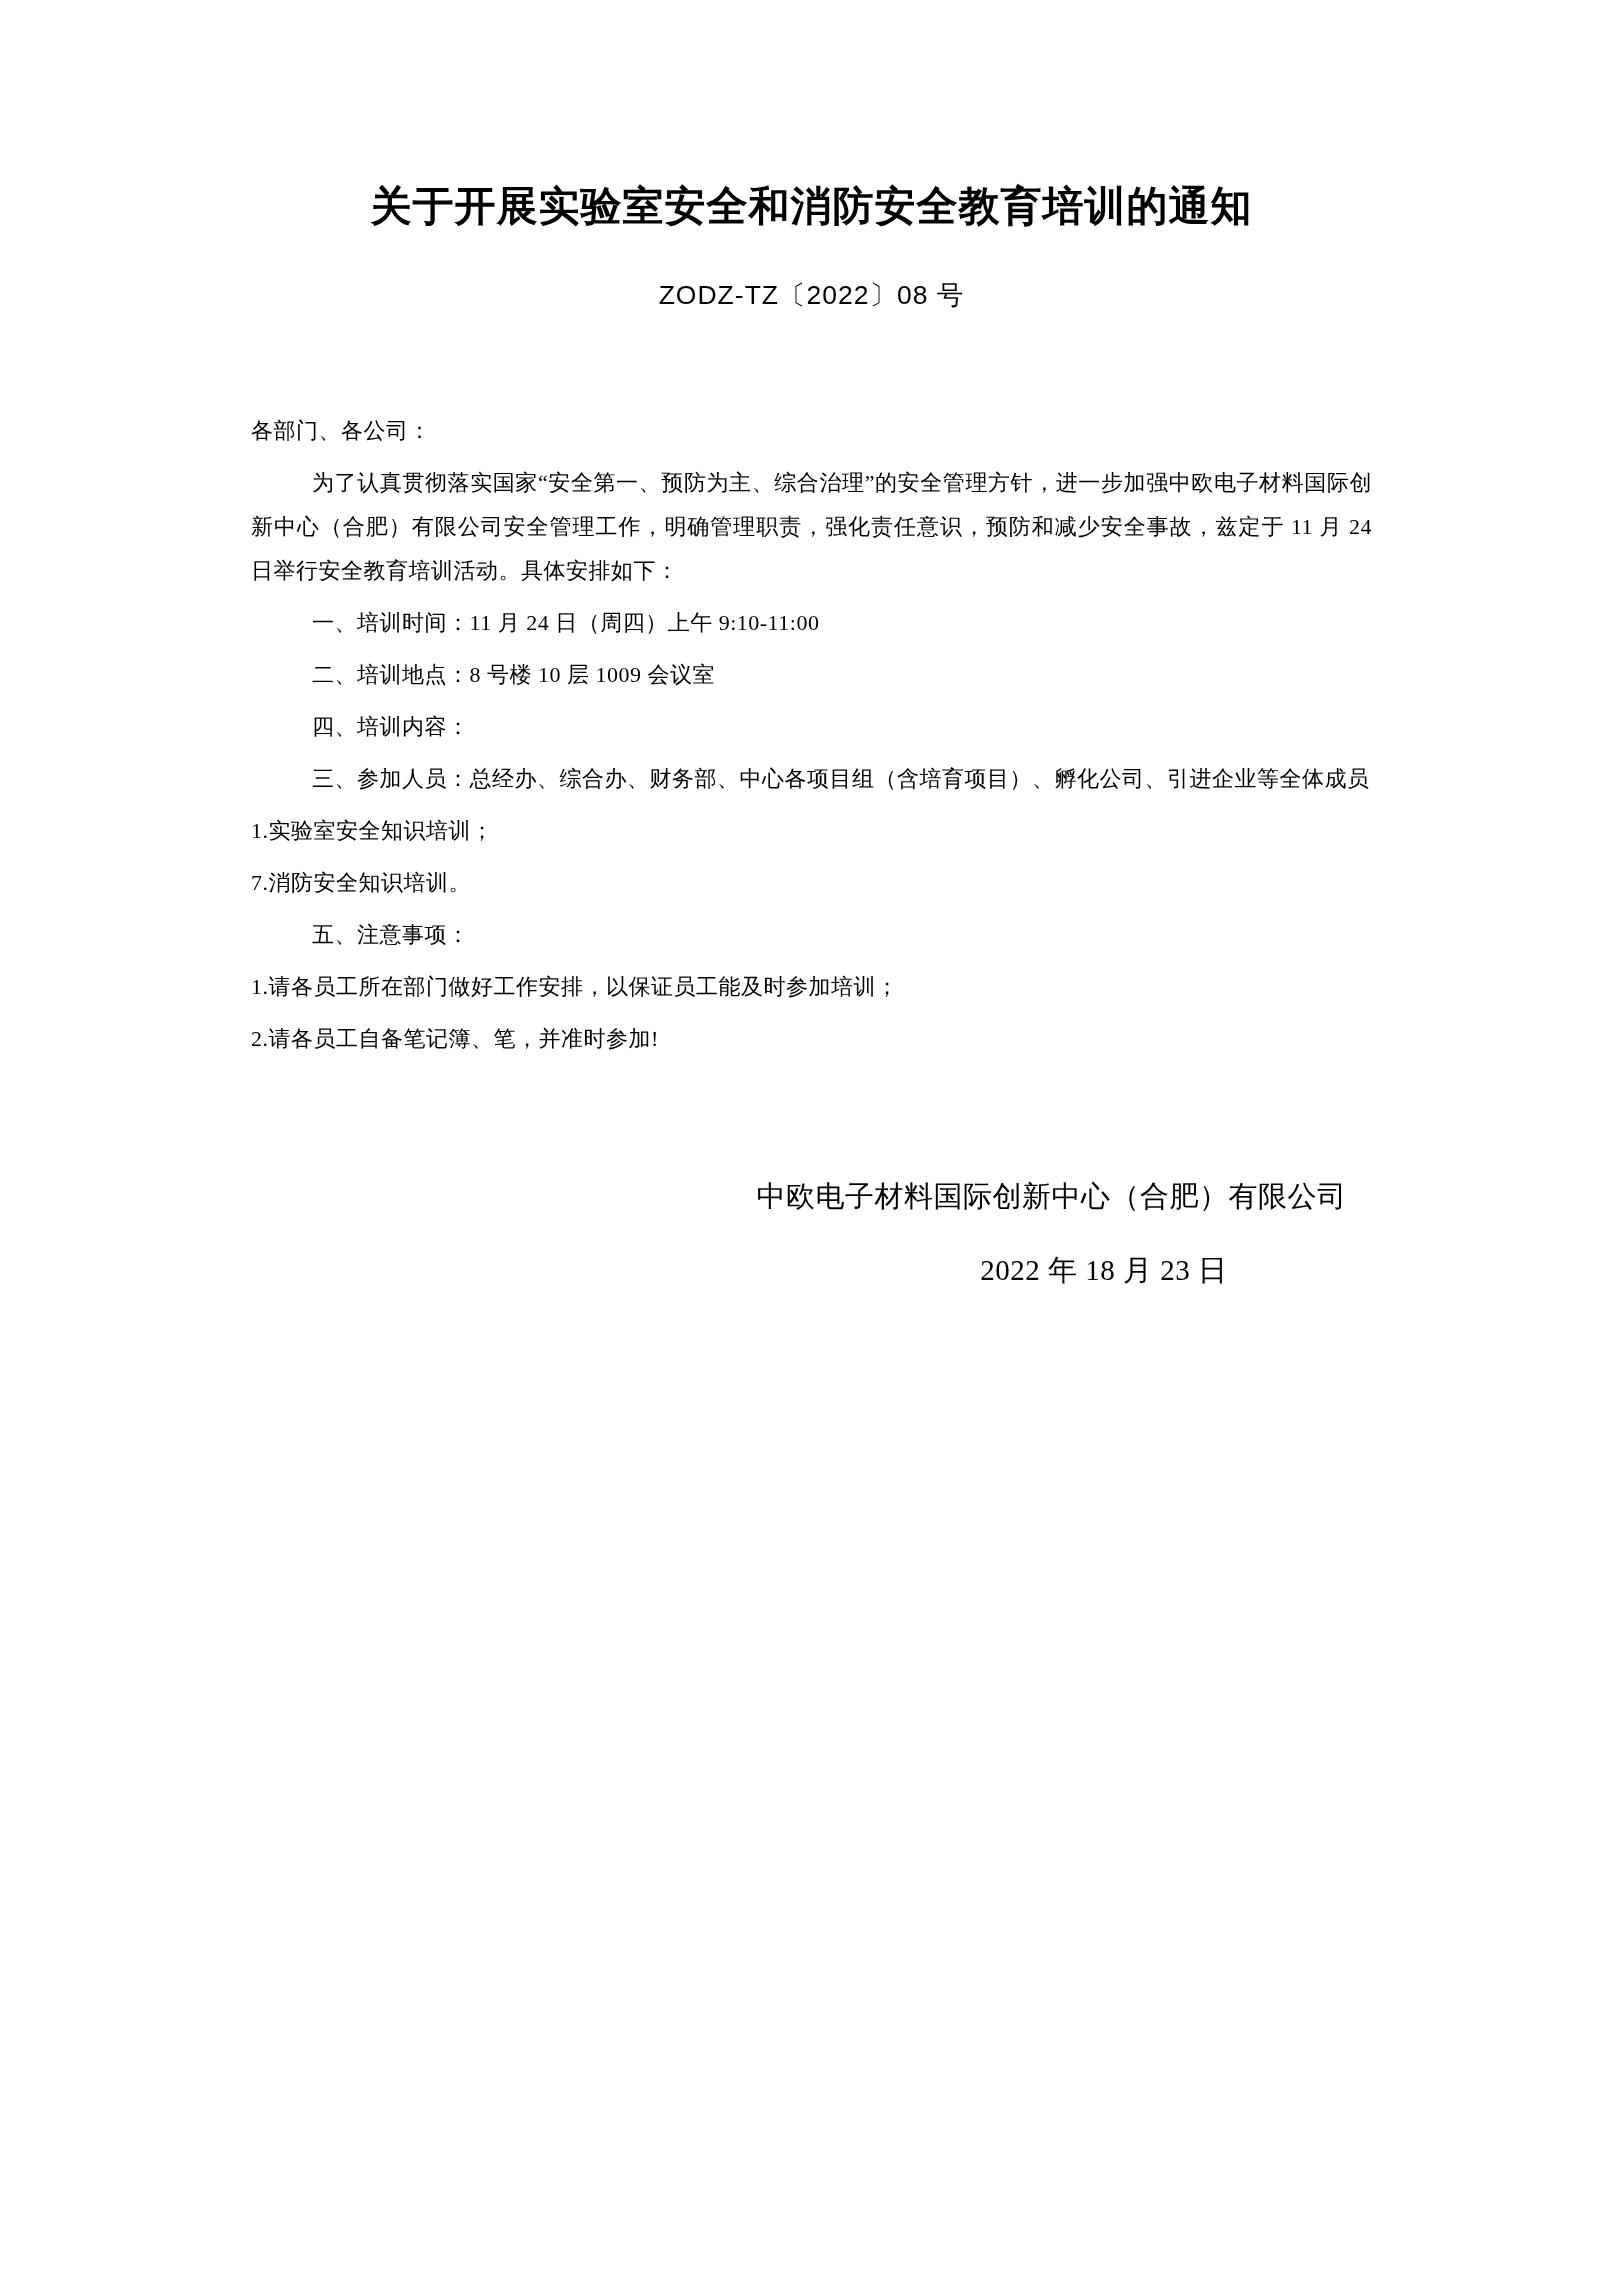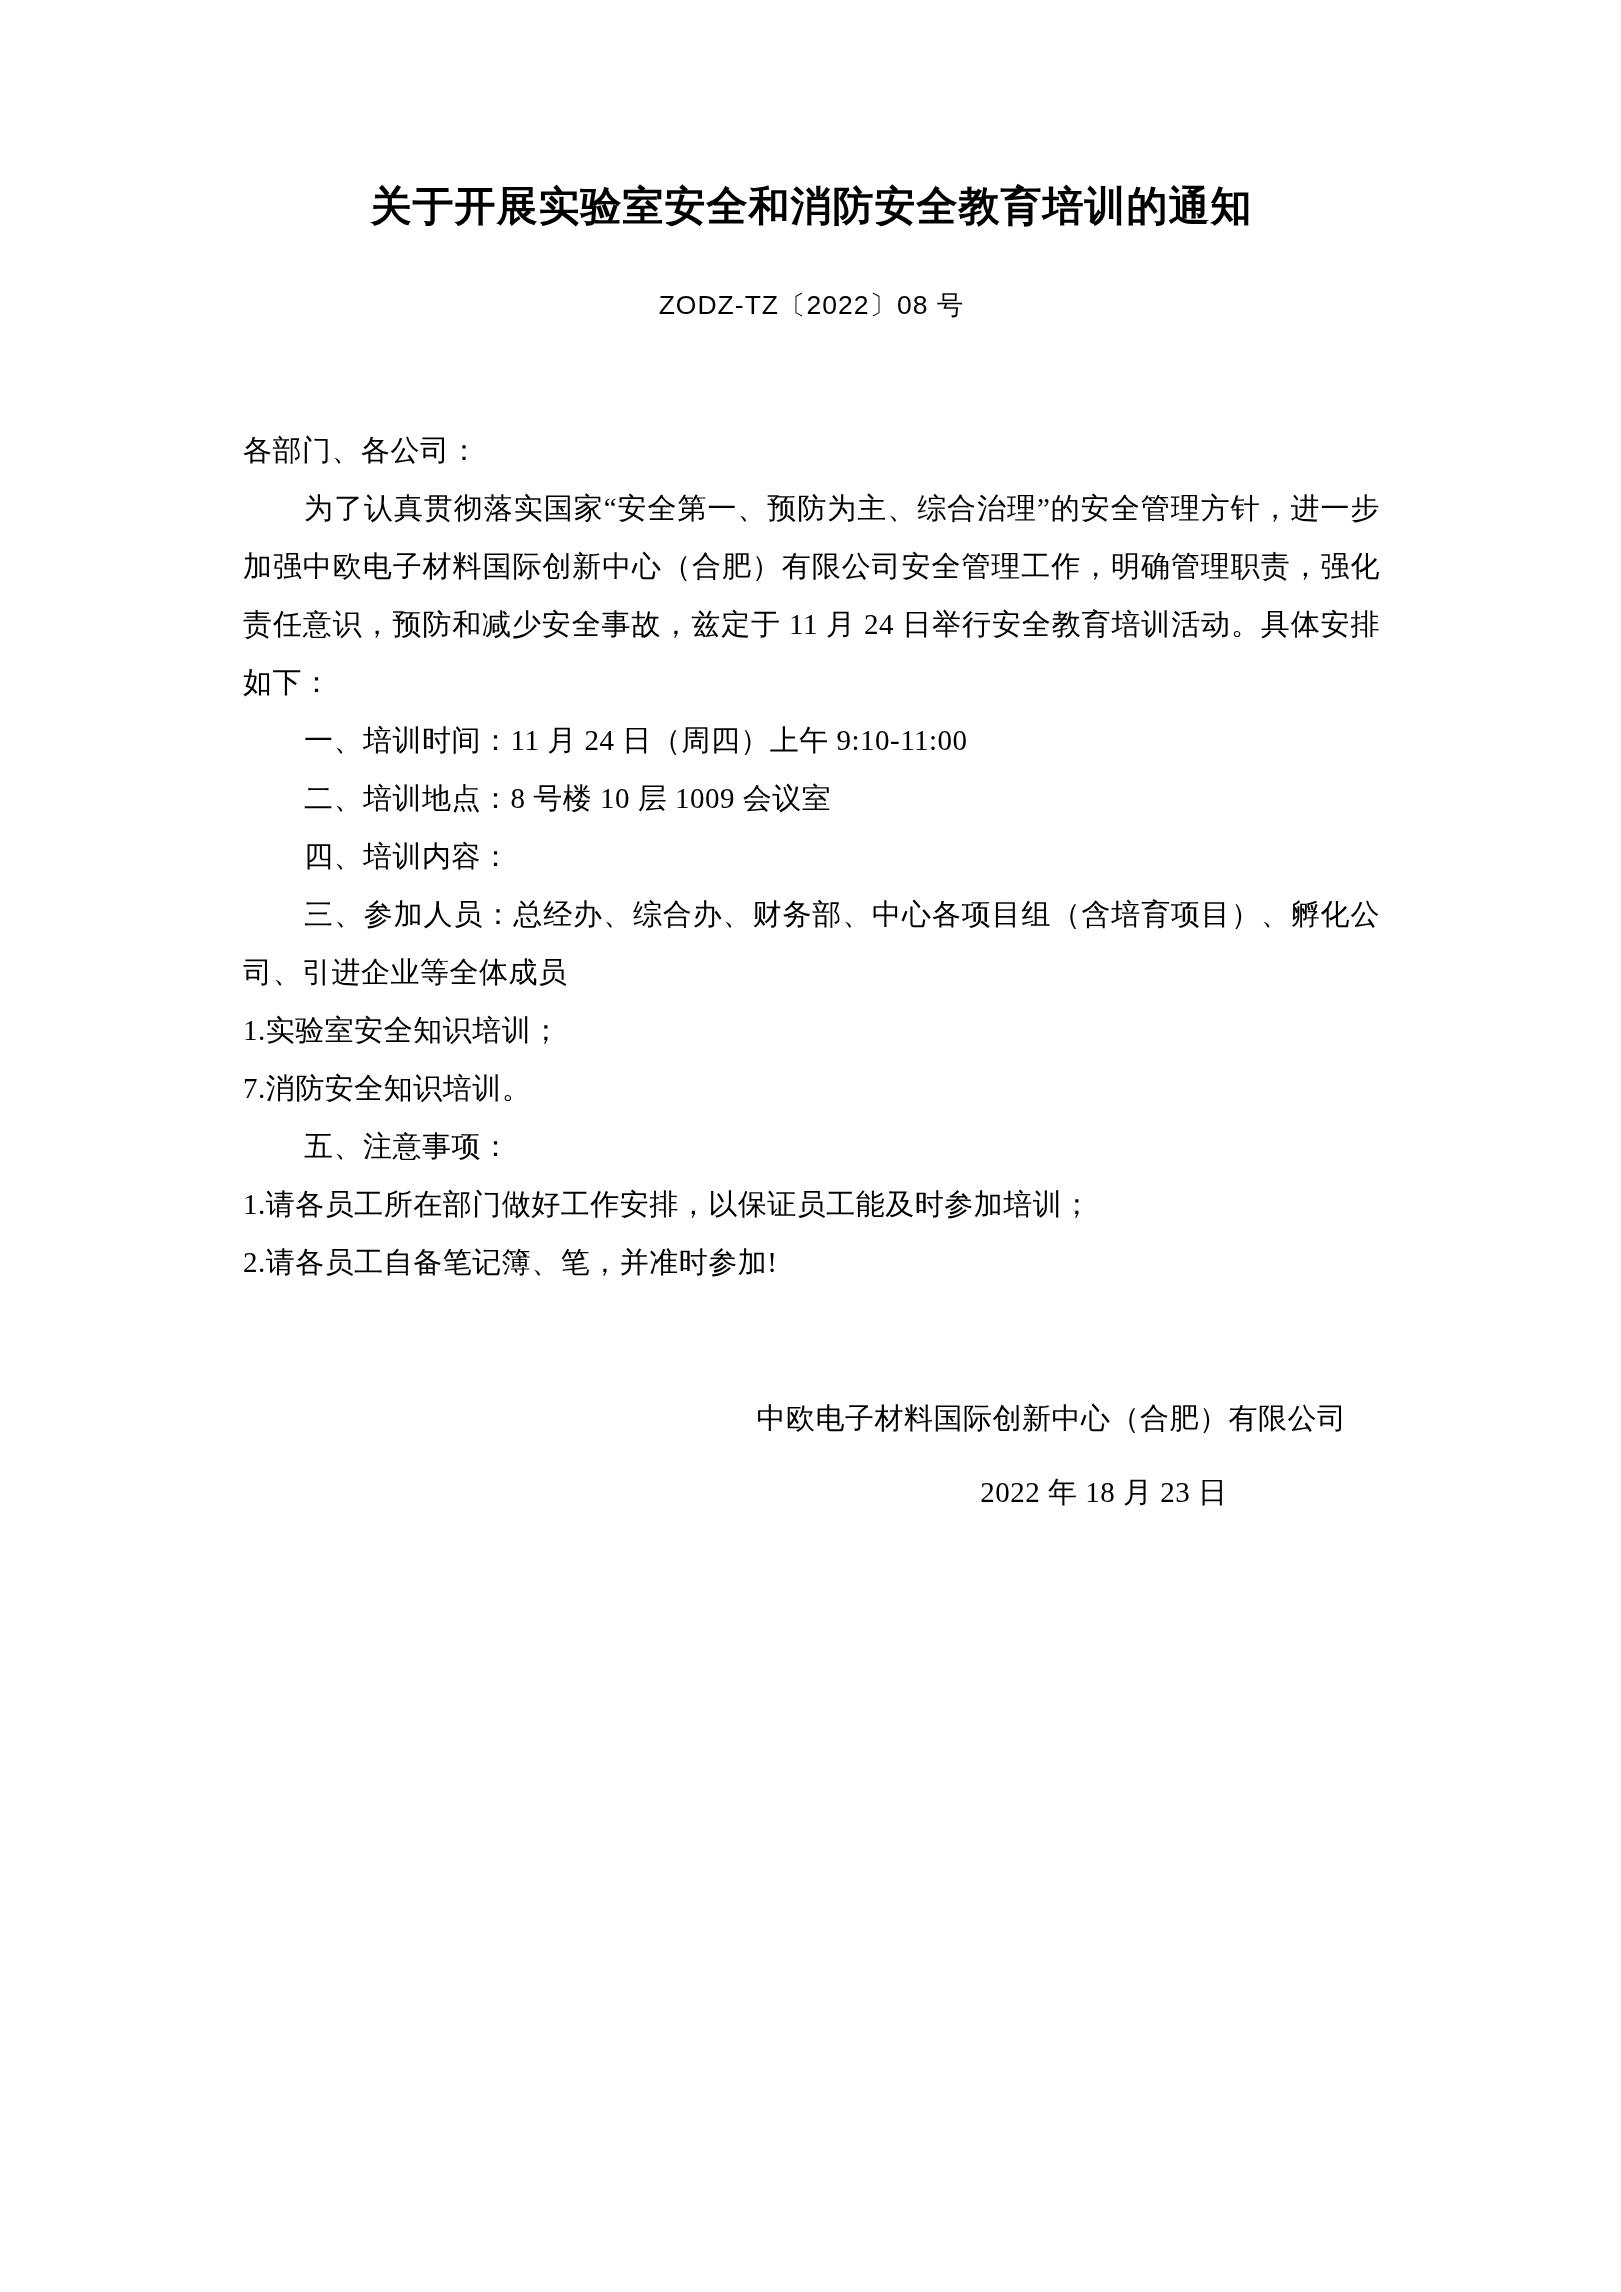--- a/index.html
+++ b/index.html
@@ -32,33 +32,33 @@
     margin: 0;
     padding-top: 181px;
     text-align: center;
     font-size: 41px;
     font-weight: bold;
     letter-spacing: 1px;
     line-height: 1.25;
     font-family: "Liberation Sans", "DejaVu Sans", sans-serif;
   }
   .doc-number {
-    margin: 18px;
+    margin: 8px;
     padding-top: 37px;
     text-align: center;
     font-size: 26.5px;
     letter-spacing: 1px;
     font-family: "Liberation Sans", "DejaVu Sans", sans-serif;
   }
   .body-block {
     padding-top: 80px;
   }
   p.para {
-    margin: 0;
-    font-size: 29px;
+    margin: 8px;
+    font-size: 22px;
     line-height: 2.0;
     text-align: justify;
     text-justify: inter-ideograph;
     letter-spacing: 0.5px;
   }
   p.indent2 {
     text-indent: 61px;
   }
   p.salutation {
     text-indent: 0;

